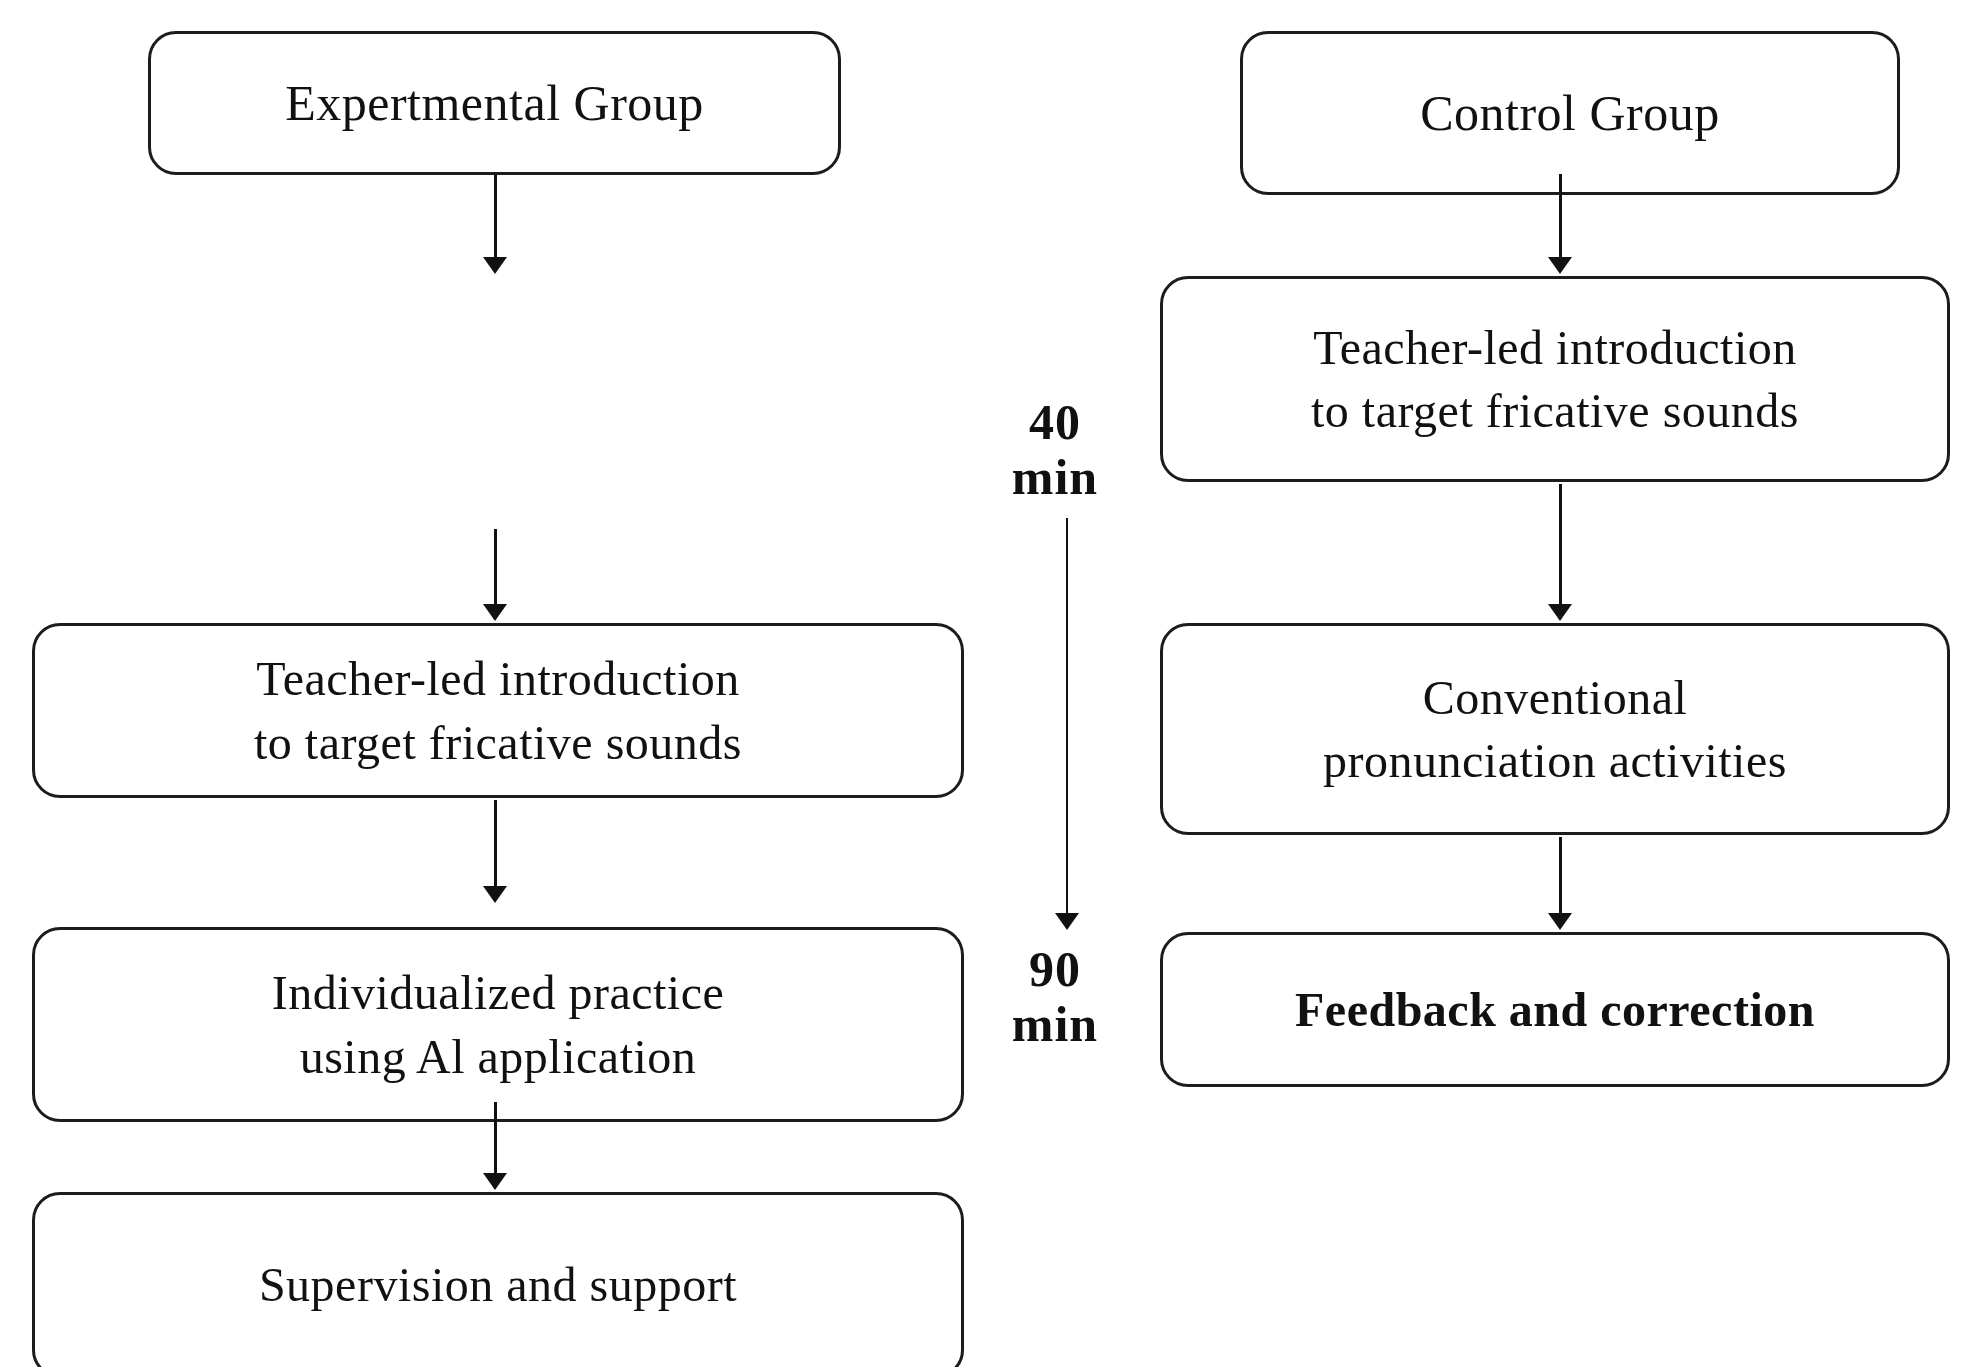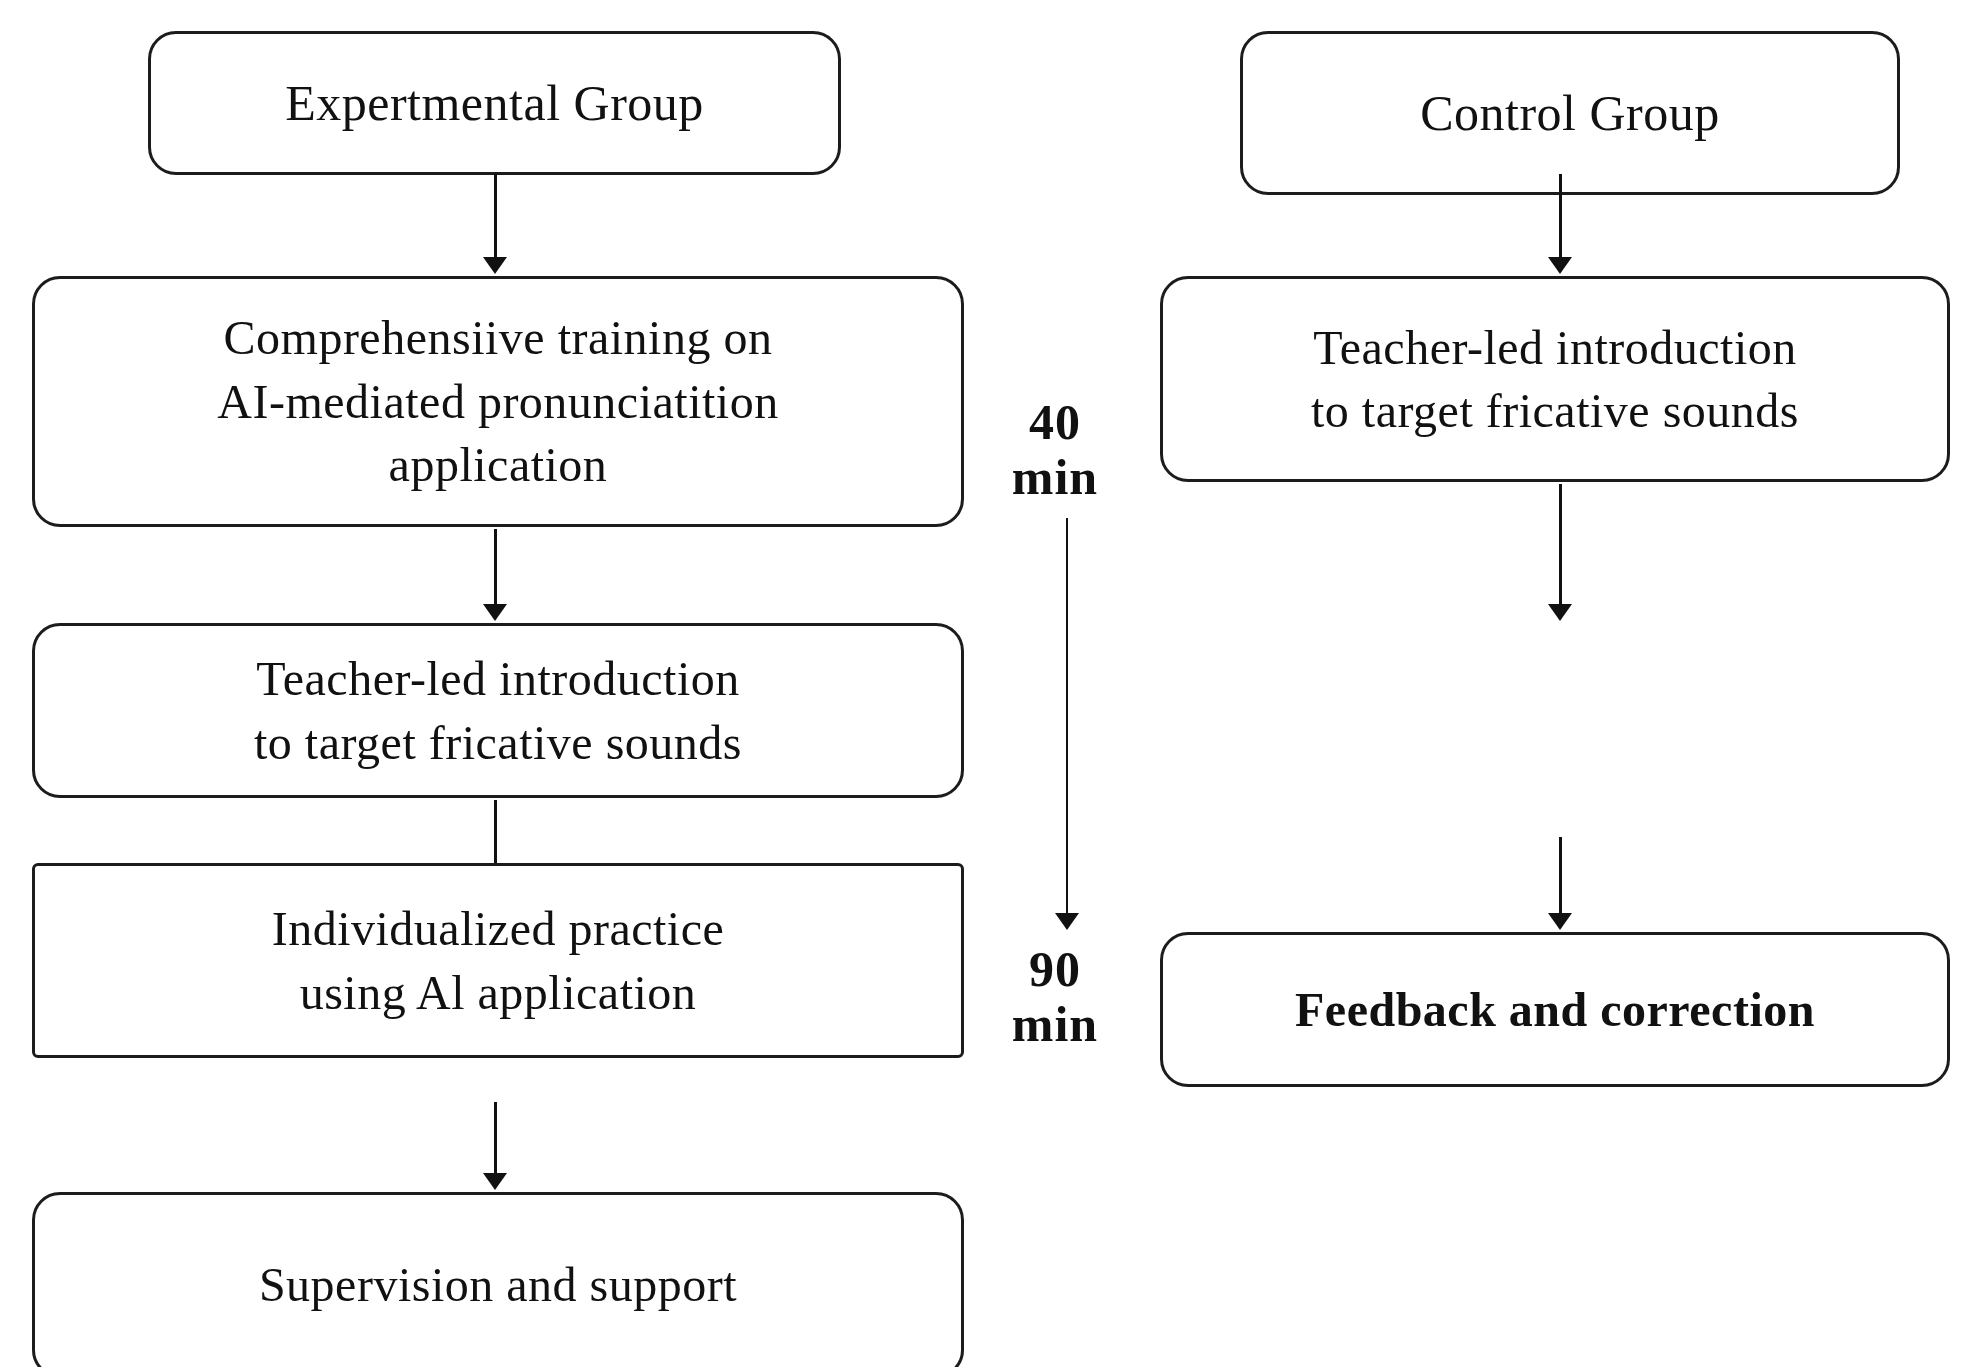--- a/index.html
+++ b/index.html
@@ -73,38 +73,35 @@
 
 <div id="canvas">
 
   <div class="box header" style="left:148px; top:31px; width:693px; height:144px;">Expertmental Group</div>
 
   <div class="varrow" style="left:482px; top:174px; height:100px;">
     <div class="shaft"></div>
     <div class="head"></div>
   </div>
 
-  <div class="box" style="left:32px; top:276px; width:932px; height:251px;">Comprehensiive training on
-AI-mediated pronunciatition
-application</div>
 
   <div class="varrow" style="left:482px; top:529px; height:92px;">
     <div class="shaft"></div>
     <div class="head"></div>
   </div>
 
   <div class="box" style="left:32px; top:623px; width:932px; height:175px;">Teacher-led introduction
 to target fricative sounds</div>
 
   <div class="varrow" style="left:482px; top:800px; height:103px;">
     <div class="shaft"></div>
     <div class="head"></div>
   </div>
 
-  <div class="box" style="left:32px; top:863px; width:932px; height:195px;border-radius:6px;">Individualized practice
+  <div class="box" style="left:32px; top:927px; width:932px; height:195px;">Individualized practice
 using Al application</div>
 
   <div class="varrow" style="left:482px; top:1102px; height:88px;">
     <div class="shaft"></div>
     <div class="head"></div>
   </div>
 
   <div class="box" style="left:32px; top:1192px; width:932px; height:186px;">Supervision and support</div>
 
   <div class="time-label" style="left:955px; top:395px;">40
@@ -126,20 +123,22 @@
   </div>
 
   <div class="box" style="left:1160px; top:276px; width:790px; height:206px;">Teacher-led introduction
 to target fricative sounds</div>
 
   <div class="varrow" style="left:1547px; top:484px; height:137px;">
     <div class="shaft"></div>
     <div class="head"></div>
   </div>
 
+  <div class="box" style="left:1160px; top:623px; width:790px; height:212px;">Conventional
+pronunciation activities</div>
 
   <div class="varrow" style="left:1547px; top:837px; height:93px;">
     <div class="shaft"></div>
     <div class="head"></div>
   </div>
 
   <div class="box" style="left:1160px; top:932px; width:790px; height:155px;font-weight:bold;">Feedback and correction</div>
 
 </div>
 

